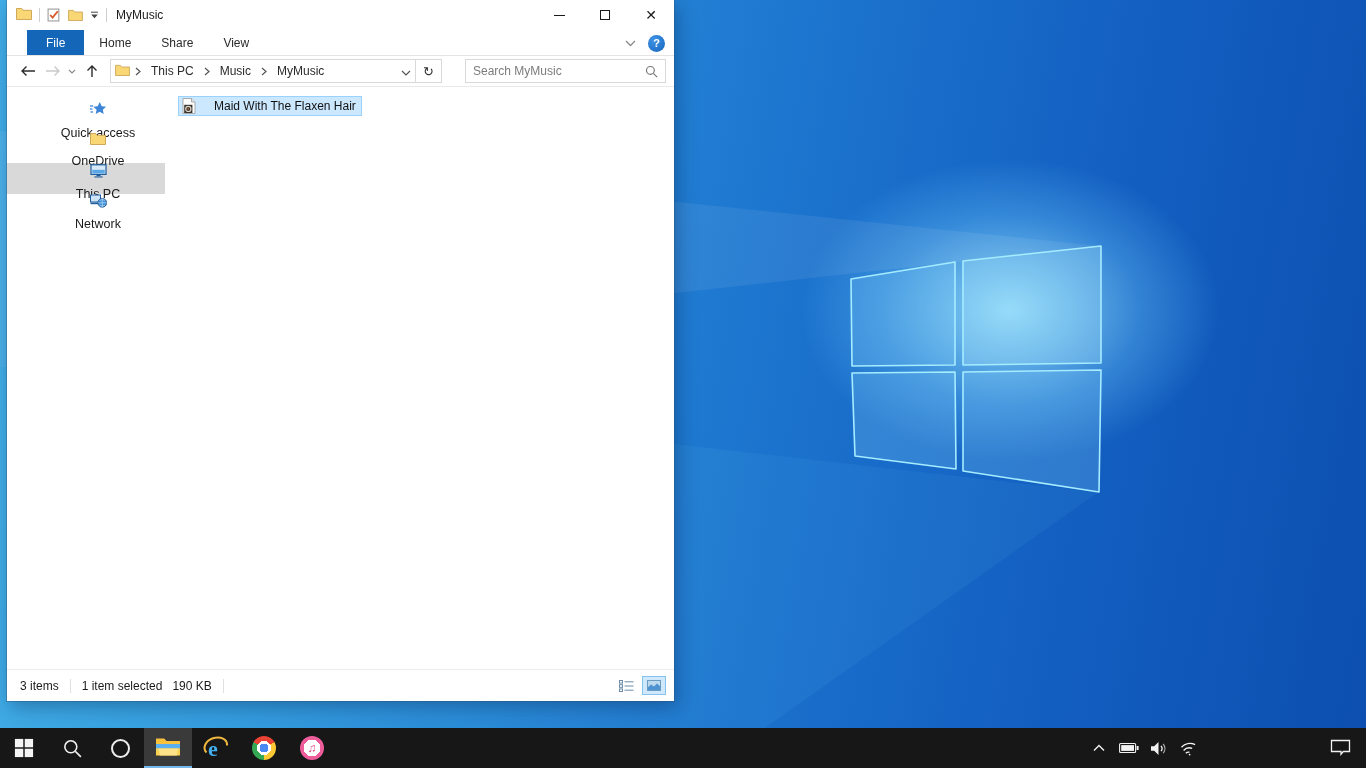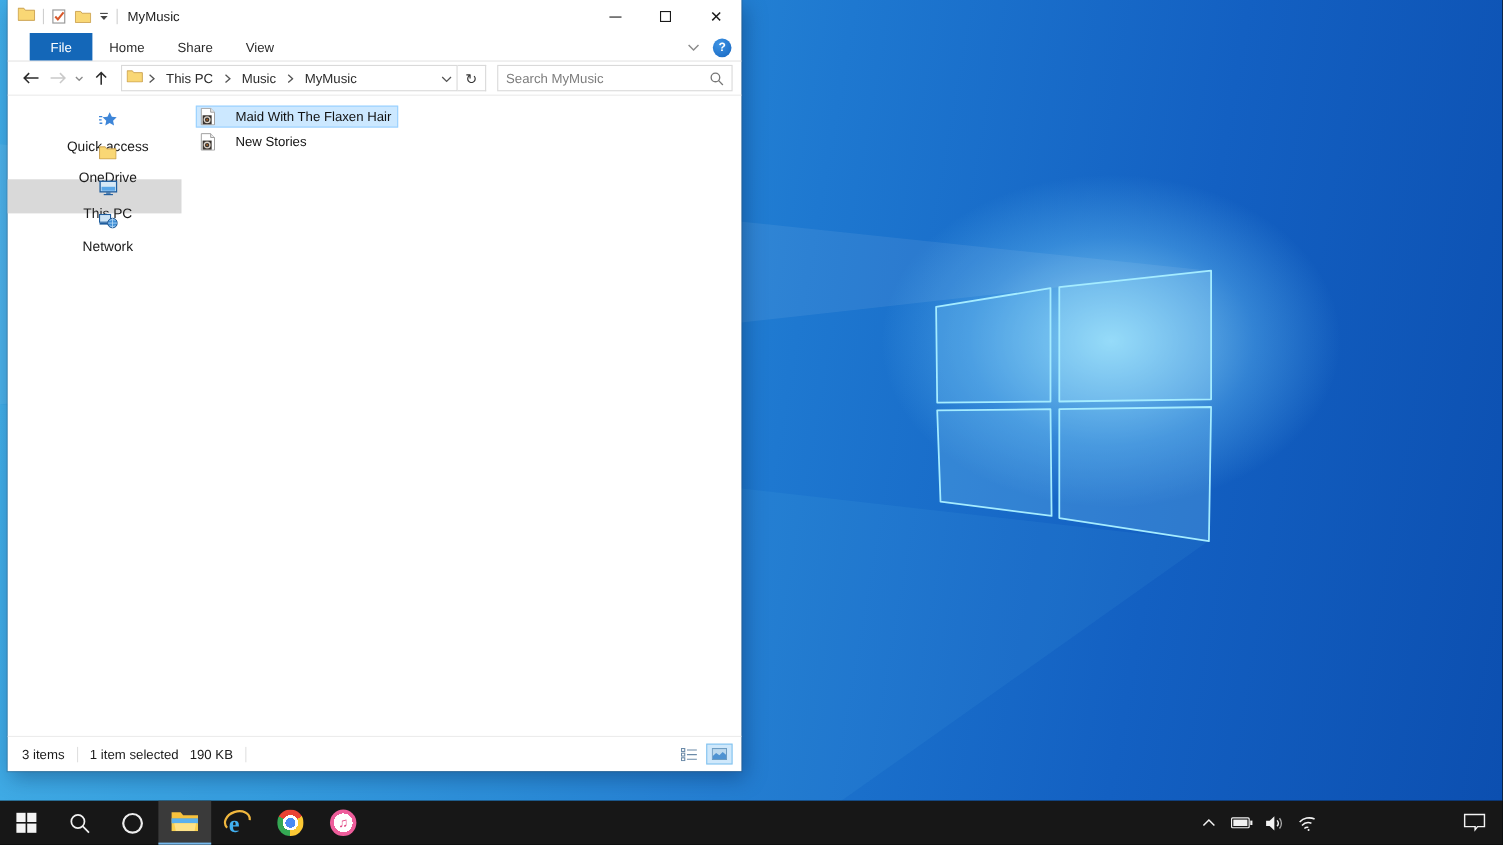--- a/index.html
+++ b/index.html
@@ -40,21 +40,21 @@
   .help-btn { width:17px; height:17px; border-radius:50%; background:radial-gradient(circle at 35% 30%, #3f94e4, #1565c0); color:#fff; font-size:11px; font-weight:bold; display:flex; align-items:center; justify-content:center; }
 
   .navbar { height:31px; display:flex; align-items:center; padding:0 8px; border-bottom:1px solid #eaeaea; flex:0 0 auto; }
   .nav-btn { display:flex; align-items:center; justify-content:center; height:24px; }
   .nav-back { width:26px; } .nav-fwd { width:24px; } .nav-chev { width:14px; } .nav-up { width:26px; }
   .addressbar { width:306px; height:24px; border:1px solid #d9d9d9; display:flex; align-items:center; padding:0 4px; gap:3px; margin-left:5px; }
   .crumb { font-size:12px; color:#2b2b2b; padding:0 5px; white-space:nowrap; }
   .crumb-chev { display:flex; align-items:center; padding:0 2px; }
   .addr-spacer { flex:1; }
   .refresh-btn { width:26px; height:24px; border:1px solid #d9d9d9; border-left:0; display:flex; align-items:center; justify-content:center; font-size:13px; color:#333; }
-  .searchbox { margin-left:10px; flex:1; height:24px; border:1px solid #d9d9d9; display:flex; align-items:center; padding:0 7px; gap:6px; }
+  .searchbox { margin-left:23px; flex:1; height:24px; border:1px solid #d9d9d9; display:flex; align-items:center; padding:0 7px; gap:6px; }
   .searchbox input { border:0; outline:0; flex:1; font-size:12px; color:#333; font-family:inherit; background:transparent; }
   .searchbox input::placeholder { color:#7c7c7c; opacity:1; }
 
   .main { flex:1; display:flex; min-height:0; }
   .sidebar { width:158px; flex:0 0 auto; padding-top:14px; }
   .side-item { height:31px; display:flex; align-items:center; gap:9px; padding-left:24px; font-size:12.5px; color:#1a1a1a;flex-direction:column; }
   .side-item.selected { background:#d9d9d9; }
   .side-icon { width:18px; display:flex; justify-content:center; }
 
   .filelist { flex:1; padding:9px 0 0 13px; }
@@ -270,30 +270,20 @@
       <div class="file-row-wrap"><div class="file-row selected">
         <svg width="14" height="16" viewBox="0 0 14 16">
               <path d="M1 .5h8.5L13 4v11.5H1z" fill="#fff" stroke="#a0a0a0" stroke-width=".9"></path>
               <path d="M9.5.5V4H13" fill="#ececec" stroke="#a0a0a0" stroke-width=".9"></path>
               <rect x="2.2" y="6.8" width="8.2" height="8.2" fill="#393430"></rect>
               <circle cx="6.3" cy="10.9" r="2.6" fill="none" stroke="#ded5cb" stroke-width="1.2"></circle>
               <circle cx="6.3" cy="10.9" r=".9" fill="#a86328"></circle>
             </svg>
         <span>Maid With The Flaxen Hair</span>
       </div></div>
-      <div class="file-row-wrap"><div class="file-row">
-        <svg width="14" height="16" viewBox="0 0 14 16">
-              <path d="M1 .5h8.5L13 4v11.5H1z" fill="#fff" stroke="#a0a0a0" stroke-width=".9"></path>
-              <path d="M9.5.5V4H13" fill="#ececec" stroke="#a0a0a0" stroke-width=".9"></path>
-              <rect x="2.2" y="6.8" width="8.2" height="8.2" fill="#393430"></rect>
-              <circle cx="6.3" cy="10.9" r="2.6" fill="none" stroke="#ded5cb" stroke-width="1.2"></circle>
-              <circle cx="6.3" cy="10.9" r=".9" fill="#a86328"></circle>
-            </svg>
-        <span>New Stories</span>
-      </div></div>
     </div>
   </div>
 
   <div class="statusbar">
     <span>3 items</span>
     <span class="status-sep"></span>
     <div class="status-group">
       <span>1 item selected</span>
       <span>190 KB</span>
     </div>

